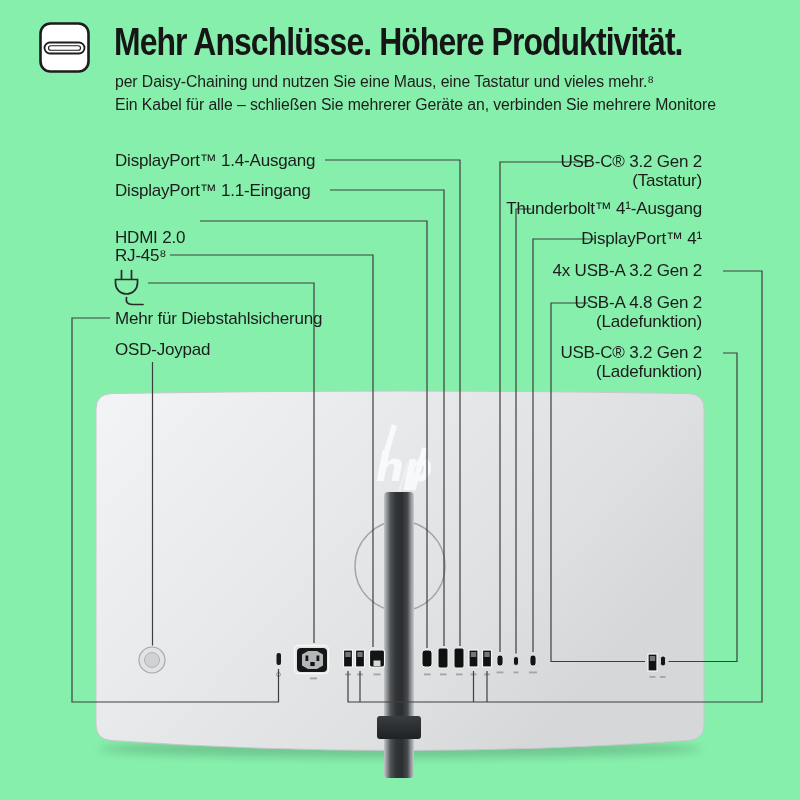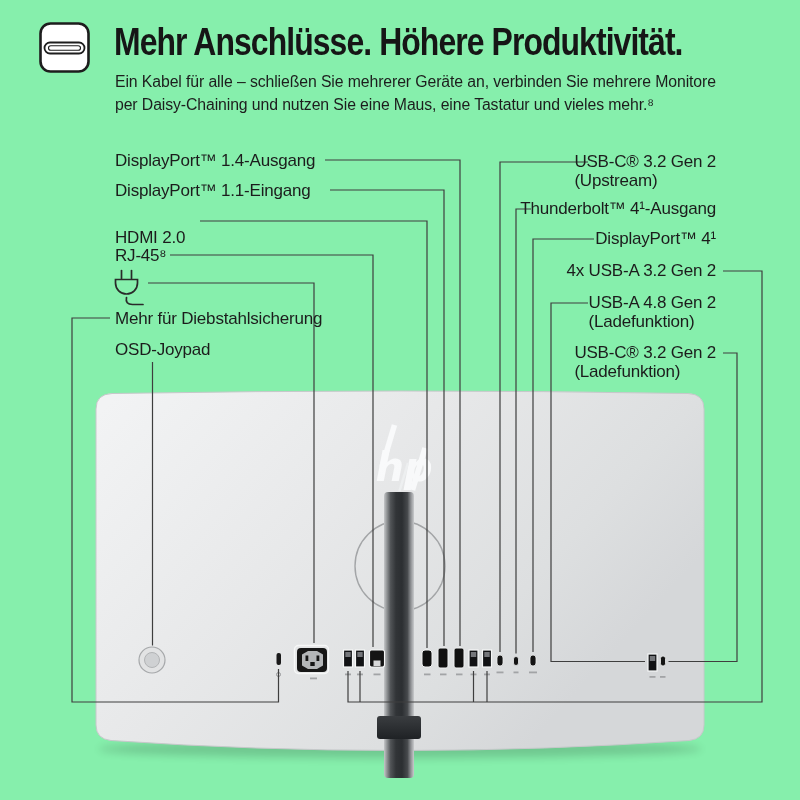--- a/index.html
+++ b/index.html
@@ -6,21 +6,21 @@
   .stage{position:relative;width:800px;height:800px;background:#86efac;overflow:hidden;
          font-family:"Liberation Sans", sans-serif;color:#1c1c1c;}
   .scene{position:absolute;left:0;top:0;width:800px;height:800px;}
   .title{position:absolute;left:114px;top:21px;font-size:38px;font-weight:bold;
          letter-spacing:-1.1px;color:#161616;white-space:nowrap;
          transform:scaleX(.84);transform-origin:left top;}
   .subtitle{position:absolute;left:115px;top:71px;font-size:15.8px;line-height:22.5px;
             letter-spacing:-0.1px;color:#1d1d1d;white-space:nowrap;}
   .lbl{position:absolute;font-size:17px;letter-spacing:-0.2px;color:#1c1c1c;white-space:nowrap;line-height:18px;}
   .lbl.left{left:115px;}
-  .lbl.right{right:84px;}
+  .lbl.right{right:98px;text-align:right;}
   .lbl .sub{margin-top:1px;}
 </style>
 </head>
 <body>
 
 <div class="stage">
 
   <svg class="scene" viewBox="0 0 800 800">
     <defs>
       <linearGradient id="gBody" gradientUnits="userSpaceOnUse" x1="120" y1="390" x2="520" y2="755">
@@ -165,34 +165,34 @@
       <path d="M360 702 V671"></path>
       <path d="M473.5 702 V671"></path>
       <path d="M487 702 V671"></path>
       <path d="M588 303 H551 V661.5 H645"></path>
       <path d="M723 353 H737 V661.5 H668.5"></path>
     </g>
   </svg>
 
   <div class="title">Mehr Anschlüsse. Höhere Produktivität.</div>
   <div class="subtitle">
+    <div>per Daisy-Chaining und nutzen Sie eine Maus, eine Tastatur und vieles mehr.⁸</div>
     <div>Ein Kabel für alle – schließen Sie mehrerer Geräte an, verbinden Sie mehrere Monitore</div>
-    <div>per Daisy-Chaining und nutzen Sie eine Maus, eine Tastatur und vieles mehr.⁸</div>
   </div>
 
   <div class="lbl left" style="top:152px">DisplayPort™ 1.4-Ausgang</div>
   <div class="lbl left" style="top:182px">DisplayPort™ 1.1-Eingang</div>
   <div class="lbl left" style="top:229px">HDMI 2.0</div>
   <div class="lbl left" style="top:247px">RJ-45⁸</div>
   <div class="lbl left" style="top:310px">Mehr für Diebstahlsicherung</div>
   <div class="lbl left" style="top:341px">OSD-Joypad</div>
 
   <div class="lbl right" style="top:153px">
     <div>USB-C® 3.2 Gen 2</div>
-    <div class="sub">(Upstream)</div>
+    <div class="sub">(Tastatur)</div>
   </div>
   <div class="lbl right" style="top:200px">Thunderbolt™ 4¹-Ausgang</div>
   <div class="lbl right" style="top:230px">DisplayPort™ 4¹</div>
   <div class="lbl right" style="top:262px">4x USB-A 3.2 Gen 2</div>
   <div class="lbl right" style="top:294px">
     <div>USB-A 4.8 Gen 2</div>
     <div class="sub">(Ladefunktion)</div>
   </div>
   <div class="lbl right" style="top:344px">
     <div>USB-C® 3.2 Gen 2</div>

